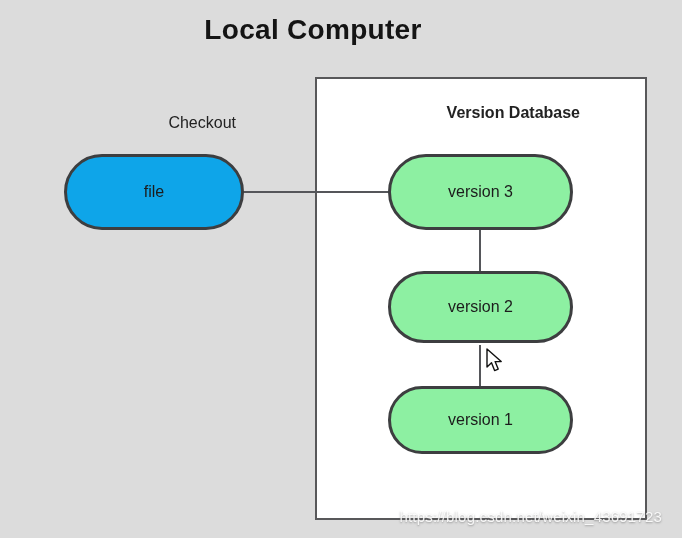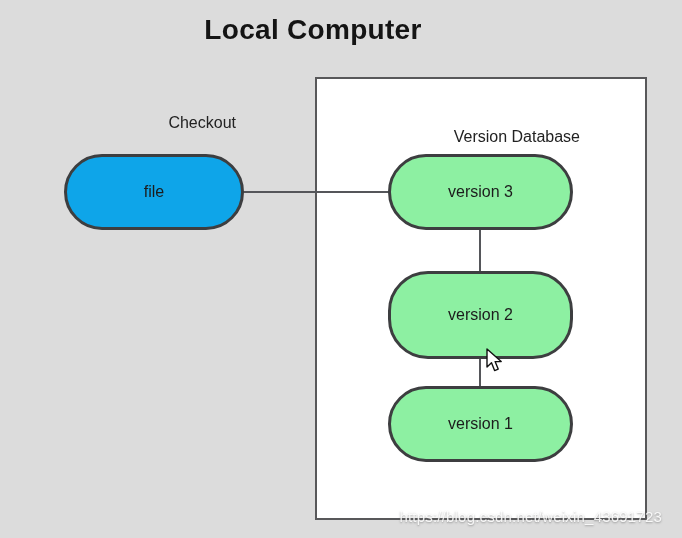--- a/index.html
+++ b/index.html
@@ -26,21 +26,21 @@
   }
 
   .section-label {
     position: absolute;
     width: 200px;
     text-align: right;
     font-size: 16px;
     color: #222;
   }
   .checkout-label { left: 36px;  top: 114px; }
-  .vdb-label      { left: 380px; top: 128px; }
+  .vdb-label      { left: 380px; top: 104px; font-weight: bold; }
 
   .vdb-box {
     position: absolute;
     left: 315px;
     top: 77px;
     width: 328px;
     height: 439px;
     background: #ffffff;
     border: 2px solid #58585a;
   }
@@ -56,22 +56,22 @@
     align-items: center;
     justify-content: center;
     border: 3px solid #3d3e40;
     border-radius: 40px;
     font-size: 16px;
     color: #1c1c1c;
     box-sizing: border-box;
   }
   .pill-file { left: 64px;  top: 154px; width: 180px; height: 76px; background: #0ea5e9; }
   .pill-v3   { left: 388px; top: 154px; width: 185px; height: 76px; background: #8df0a2; }
-  .pill-v2   { left: 388px; top: 271px; width: 185px; height: 88px; background: #8df0a2; }
-  .pill-v1   { left: 388px; top: 386px; width: 185px; height: 76px; background: #8df0a2; }
+  .pill-v2   { left: 388px; top: 271px; width: 185px; height: 72px; background: #8df0a2; }
+  .pill-v1   { left: 388px; top: 386px; width: 185px; height: 68px; background: #8df0a2; }
 
   .watermark {
     position: absolute;
     top: 508px;
     right: 20px;
     font-size: 15px;
     color: rgba(255, 255, 255, 0.88);
     text-shadow: 0 1px 2px rgba(110, 110, 110, 0.65);
     z-index: 5;
     letter-spacing: 0.2px;

